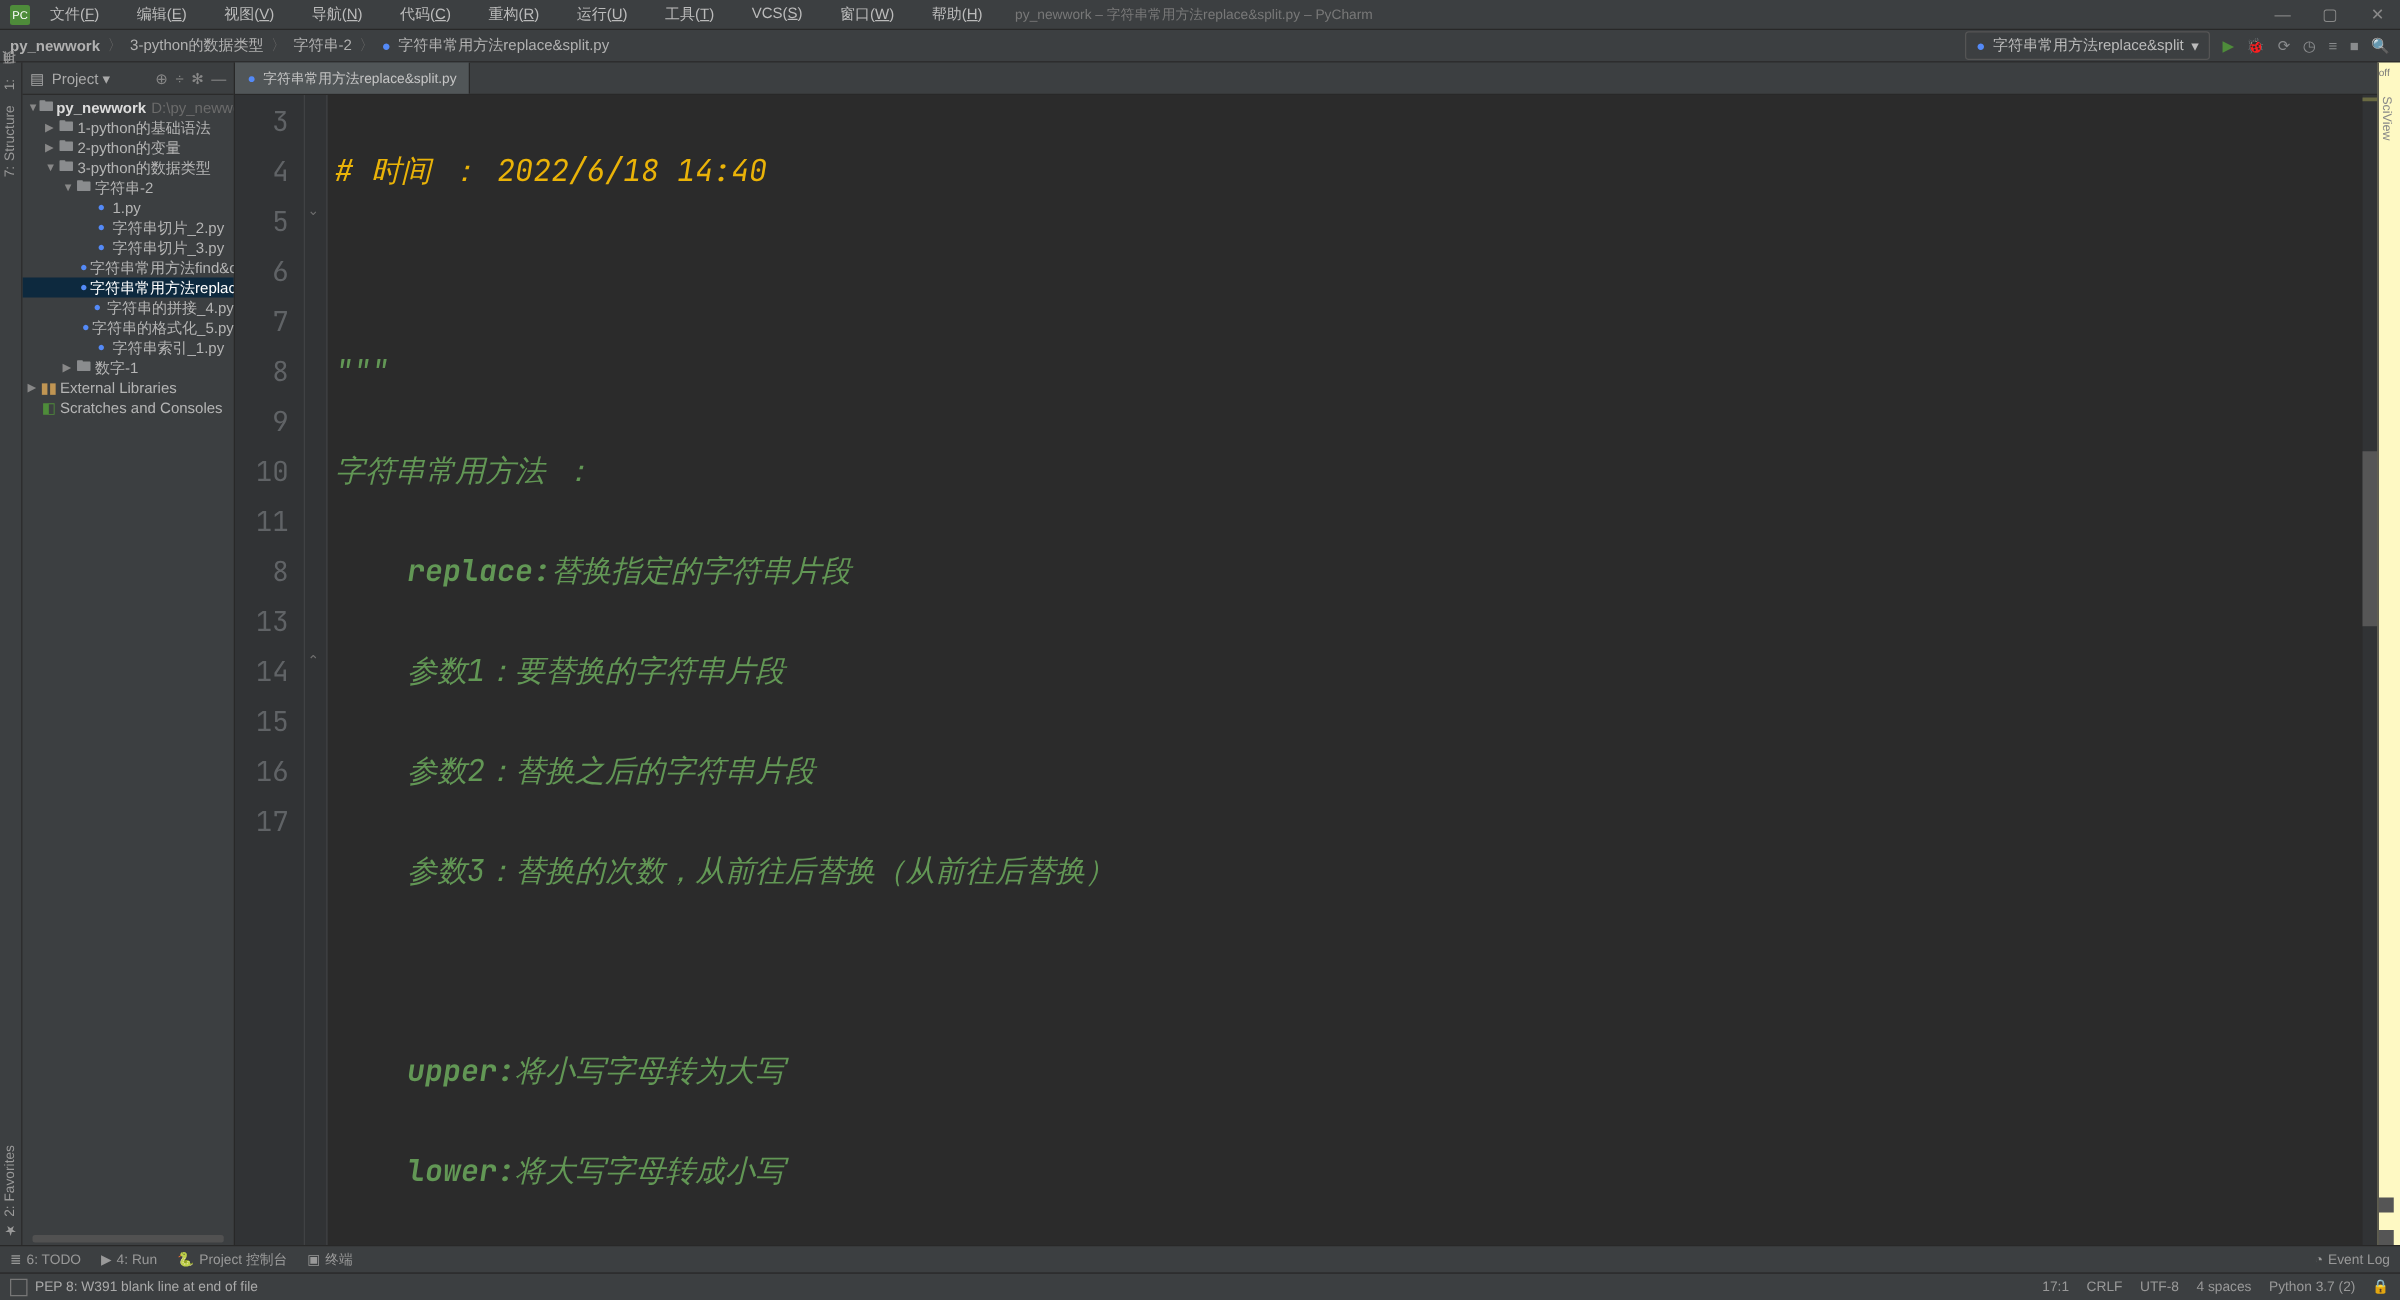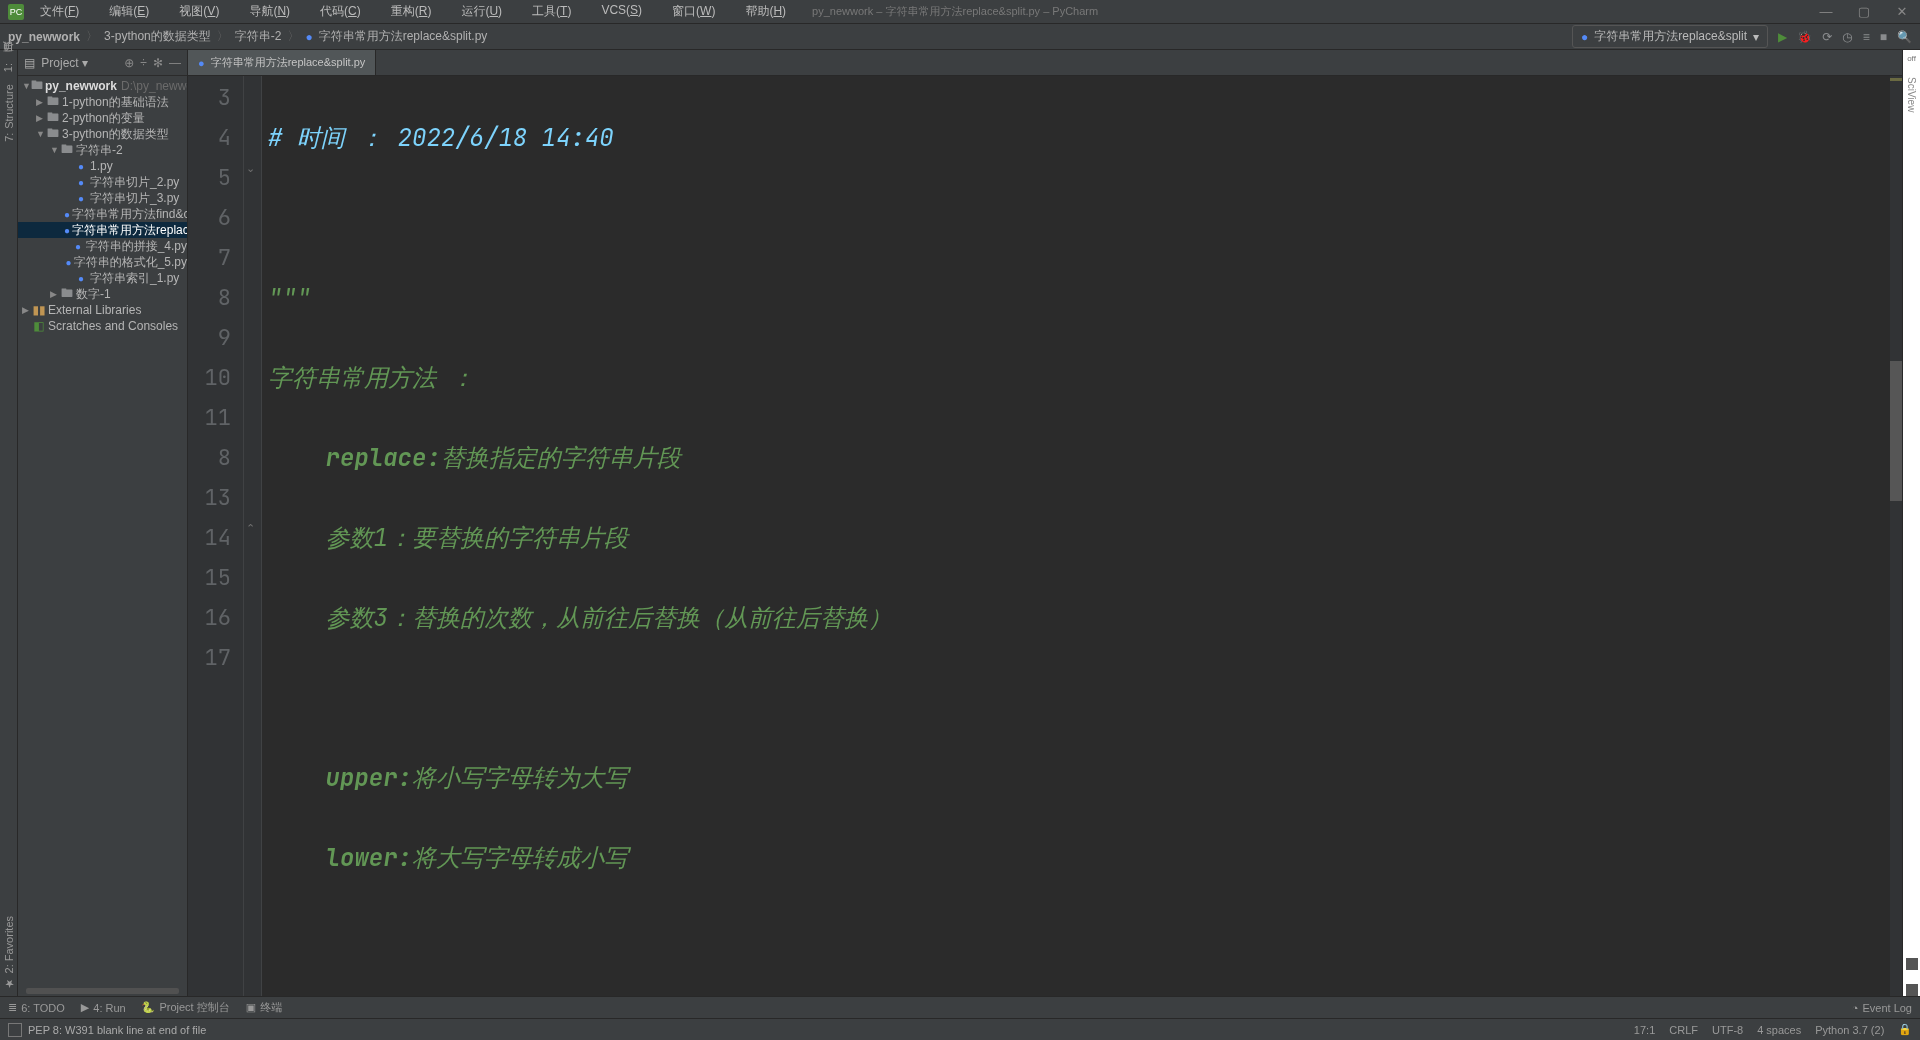--- a/index.html
+++ b/index.html
@@ -175,31 +175,31 @@
 }
 .code {
   flex: 1;
   font-family: "Consolas", "JetBrains Mono", monospace;
   font-size: 24px;
   line-height: 40px;
   padding: 2px 6px;
   color: #a9b7c6;
   white-space: pre;
 }
-.c-comment { color: #7dd3fc; font-style: italic; }
+.c-comment { color: #eab308; font-style: italic; }
 .c-doc { color: #629755; font-style: italic; }
 .c-dockey { color: #629755; font-style: italic; font-weight: bold; margin-top: 34px; }
 .code-line { display: block; height: 40px; }
 
 .right-gutter {
   width: 18px;
-  background: #ffffff;
+  background: #fef9c3;
   border-left: 1px solid #282828;
   display: flex; flex-direction: column;
-  align-items: center;
+  align-items: flex-start;
   padding-top: 4px;
   gap: 14px;
 }
 .right-gutter .off { font-size: 8px; color: #777; }
 .right-gutter .vtab2 {
   writing-mode: vertical-rl;
   font-size: 10px;
   color: #888;
   cursor: pointer;
 }
@@ -435,20 +435,21 @@
         <div class="fold-mark" style="top:86px">⌄</div>
         <div class="fold-mark" style="top:446px">⌃</div>
       </div>
       <div class="code">
 <span class="code-line"><span class="c-comment"># 时间 ： 2022/6/18 14:40</span></span>
 <span class="code-line"><span></span></span>
 <span class="code-line"><span class="c-doc">"""</span></span>
 <span class="code-line"><span class="c-doc">字符串常用方法 ：</span></span>
 <span class="code-line"><span class="c-dockey">    replace:</span><span class="c-doc">替换指定的字符串片段</span></span>
 <span class="code-line"><span class="c-doc">    参数1：要替换的字符串片段</span></span>
+<span class="code-line"><span class="c-doc">    参数2：替换之后的字符串片段</span></span>
 <span class="code-line"><span class="c-doc">    参数3：替换的次数，从前往后替换（从前往后替换）</span></span>
 <span class="code-line"><span></span></span>
 <span class="code-line"><span class="c-dockey">    upper:</span><span class="c-doc">将小写字母转为大写</span></span>
 <span class="code-line"><span class="c-dockey">    lower:</span><span class="c-doc">将大写字母转成小写</span></span>
 
 
 
 
       </div>
       <div class="editor-scrollbar">

